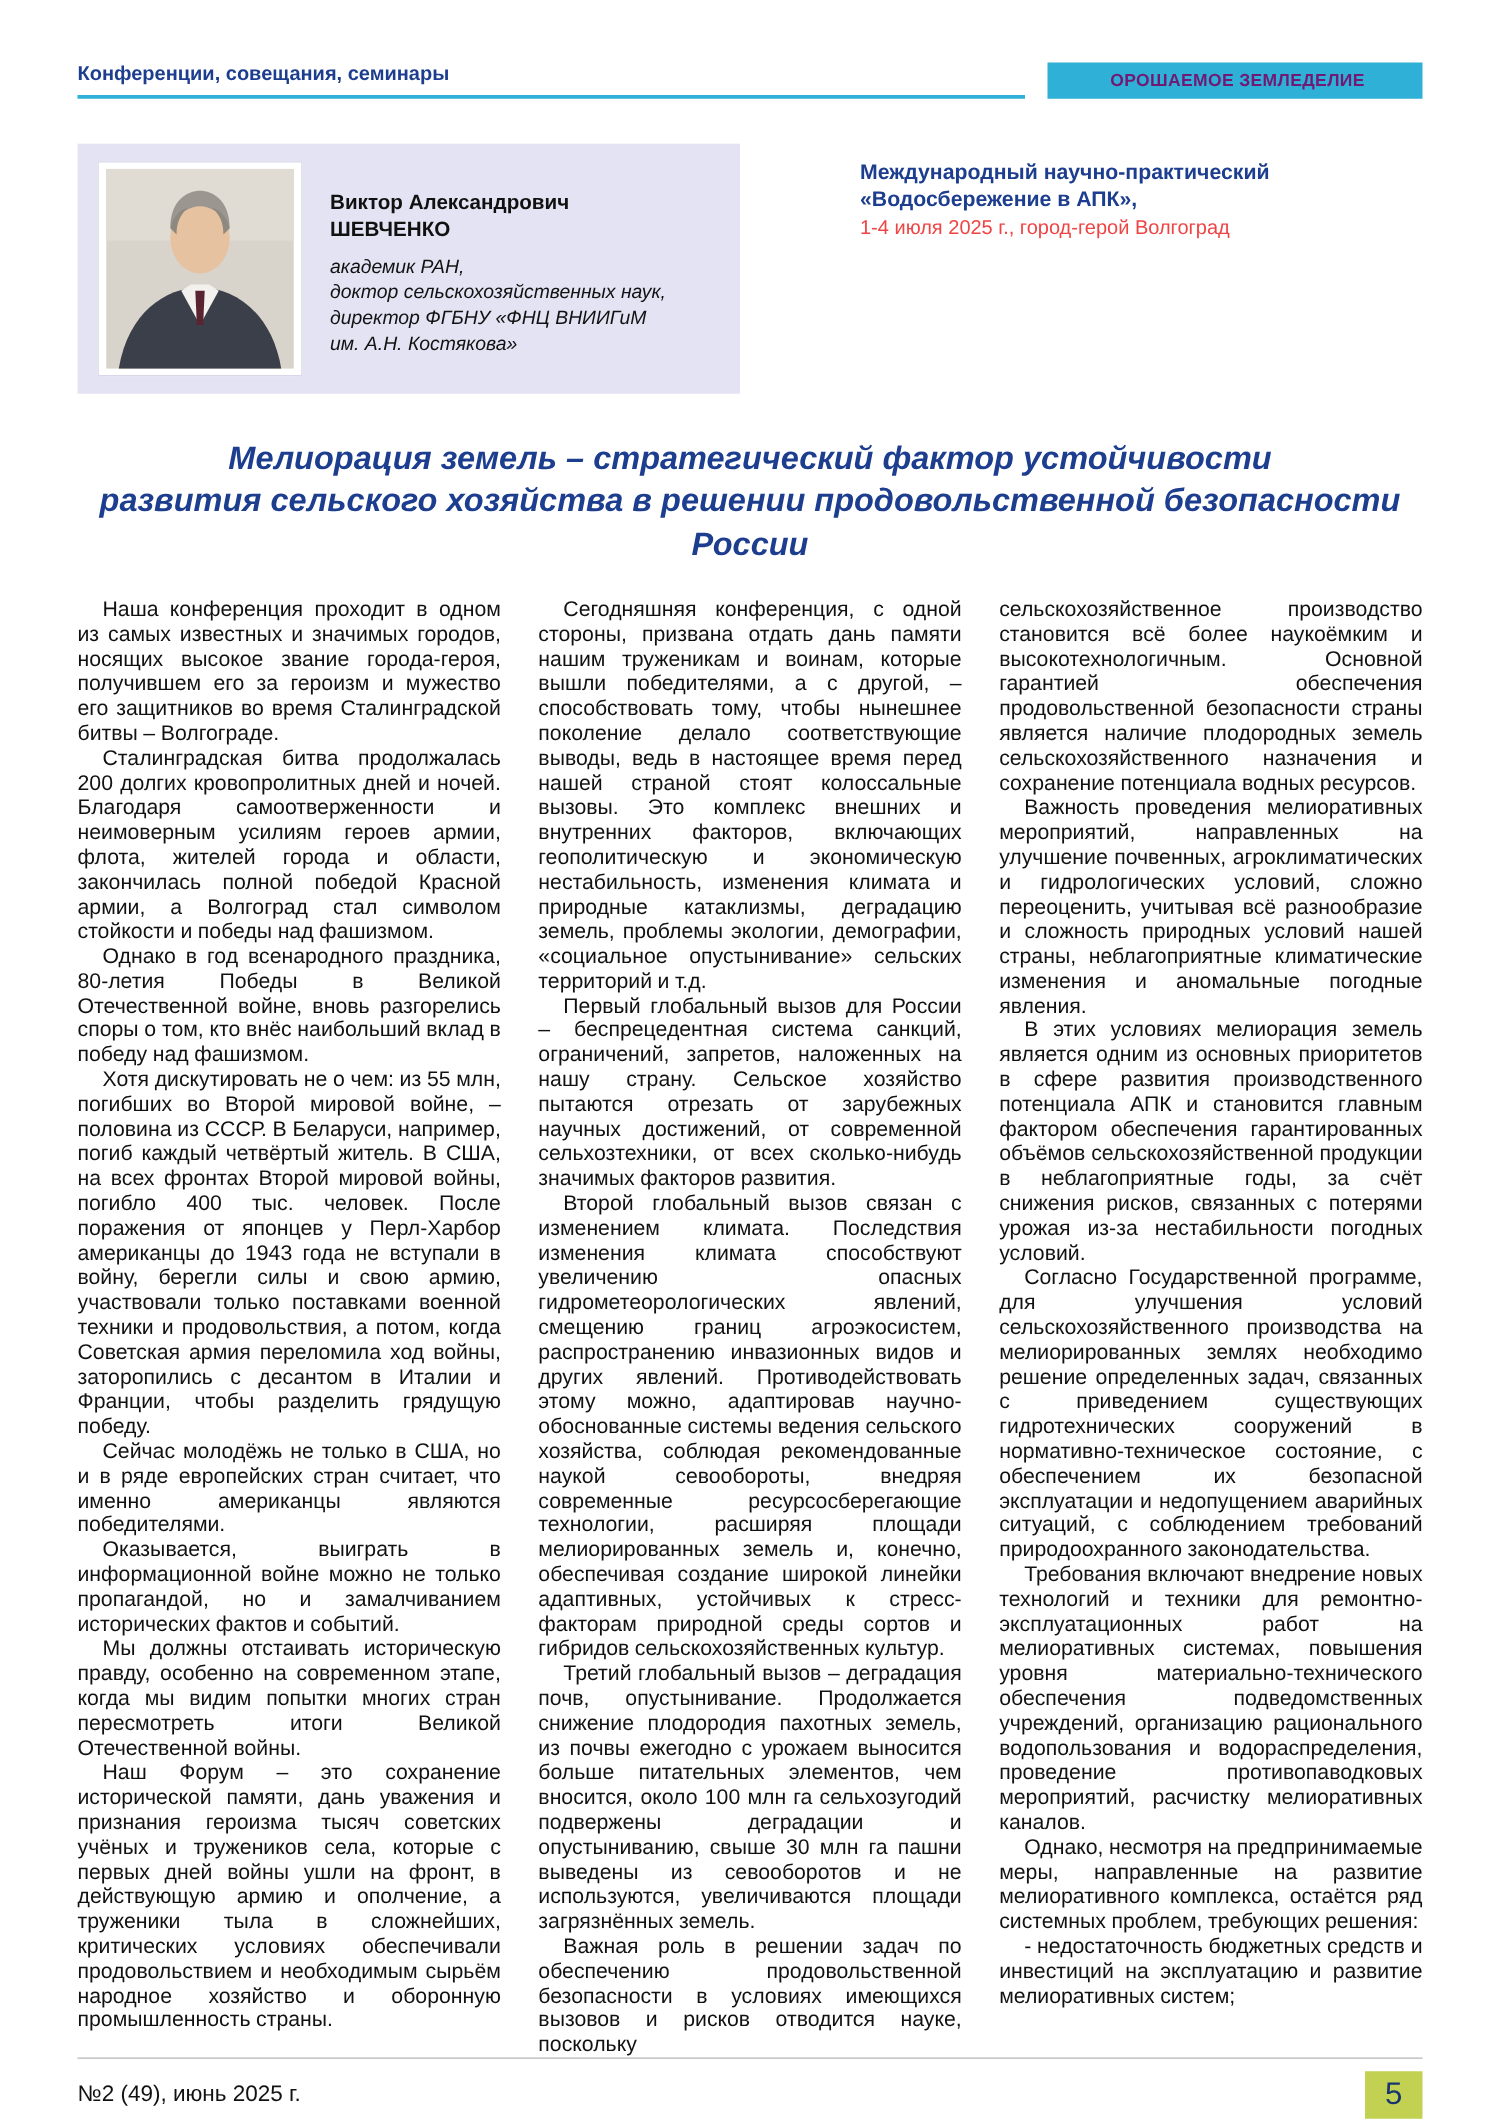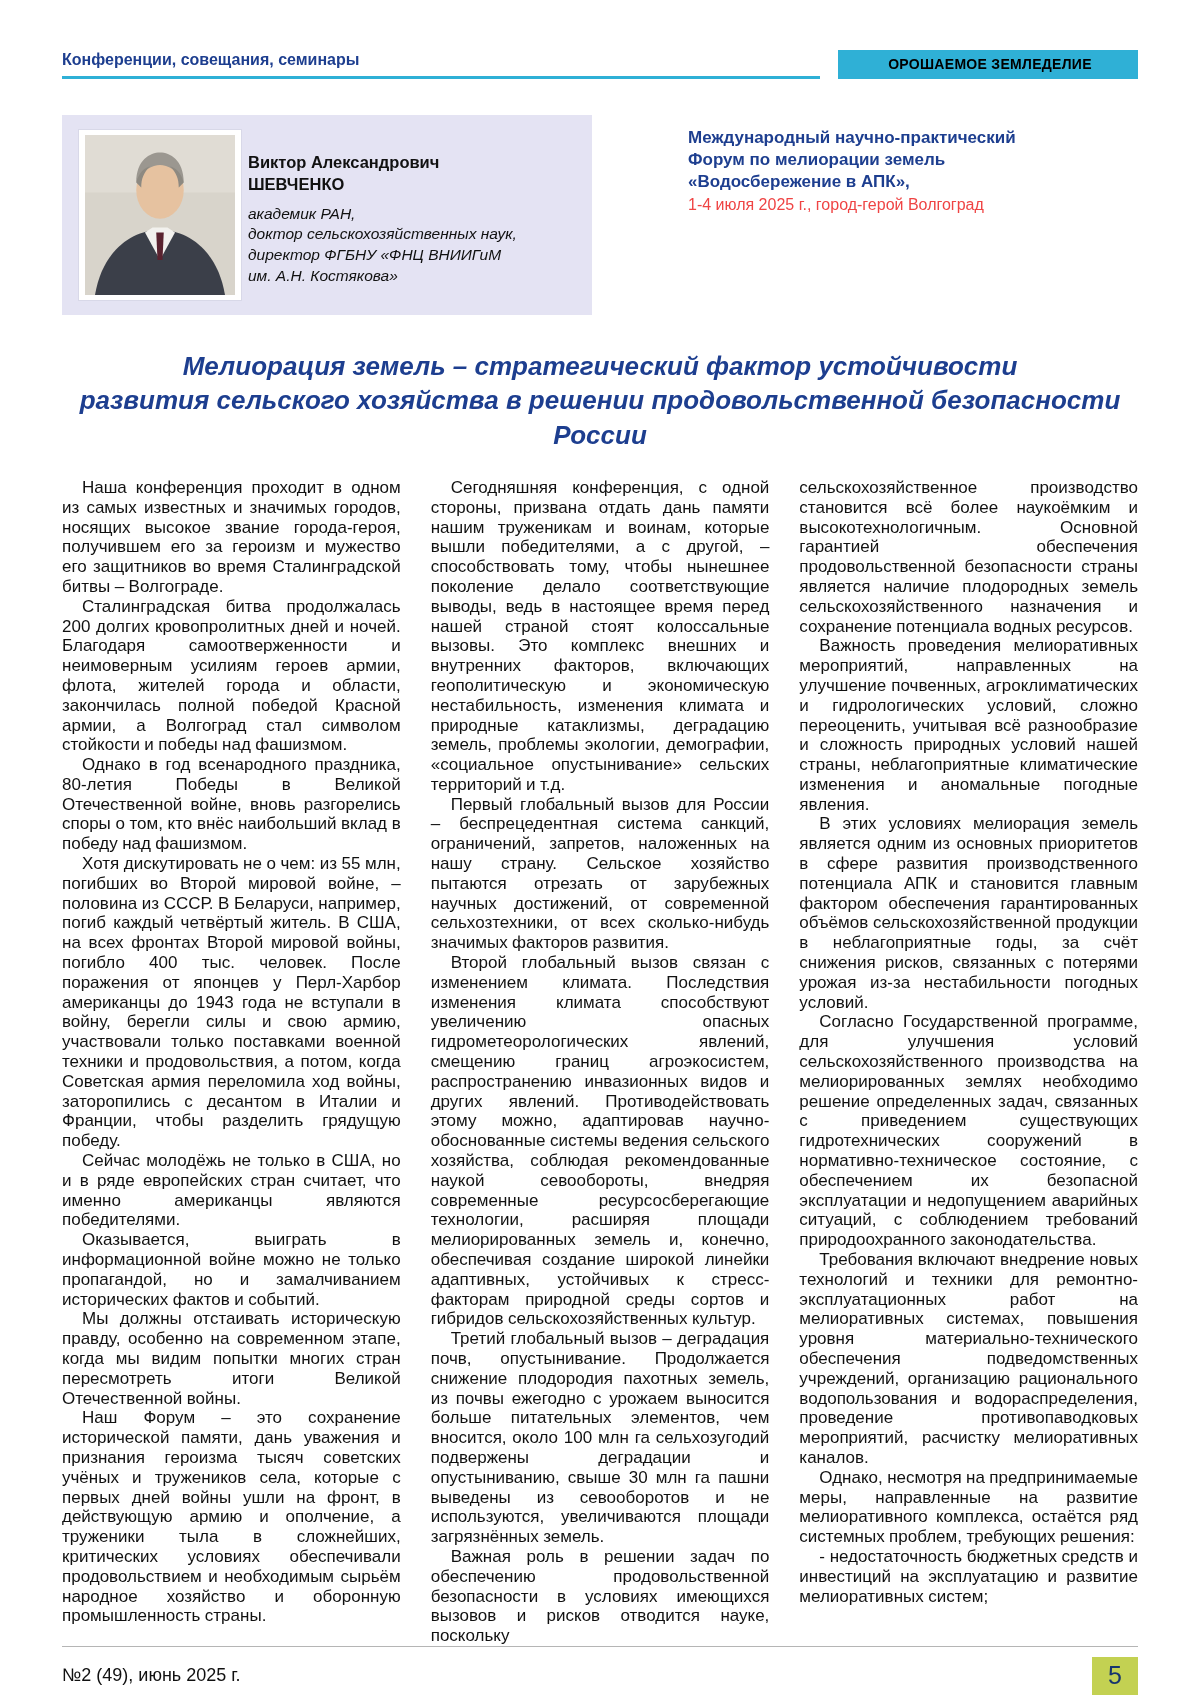--- a/index.html
+++ b/index.html
@@ -36,39 +36,39 @@
     padding-bottom:7px;
   }
   .topbar-left-text{
     font-size:16px;
     font-weight:bold;
     color:var(--brand_blue);
   }
   .topbar-right{
     width:300px;
     background:var(--accent);
-    color:#000000;
+    color:#701a75;
     font-size:14px;
     font-weight:bold;
     text-align:center;
     padding:6px 4px 7px 8px;
     letter-spacing:.3px;
   }
   
   .author-row{
     display:flex;
     margin-top:36px;
     align-items:flex-start;
   }
   .author-panel{
     width:530px;
     background:var(--panel_lavender);
     padding:14px 16px;
     display:flex;
-    gap:6px;
+    gap:22px;
   }
   .photo-frame{
     background:#ffffff;
     padding:5px;
     width:164px;
     flex:0 0 auto;
     border:1px solid #d8d8e8;
   }
   .photo-frame svg{display:block;width:152px;height:160px;}
   .author-info{
@@ -196,21 +196,20 @@
         <div class="author-roles">
           <div>академик РАН,</div>
           <div>доктор сельскохозяйственных наук,</div>
           <div>директор ФГБНУ «ФНЦ ВНИИГиМ</div>
           <div>им. А.Н. Костякова»</div>
         </div>
       </div>
     </div>
     <div class="forum-note">
       <div class="forum-bold">Международный научно-практический</div>
-      <div class="forum-bold">Форум по мелиорации земель</div>
       <div class="forum-bold">«Водосбережение в АПК»,</div>
       <div class="forum-date">1-4 июля 2025 г., город-герой Волгоград</div>
     </div>
   </section>
 
   <h1 class="article-title">
     <span class="title-line">Мелиорация земель – стратегический фактор устойчивости</span>
     <span class="title-line">развития сельского хозяйства в решении продовольственной безопасности России</span>
   </h1>
 

